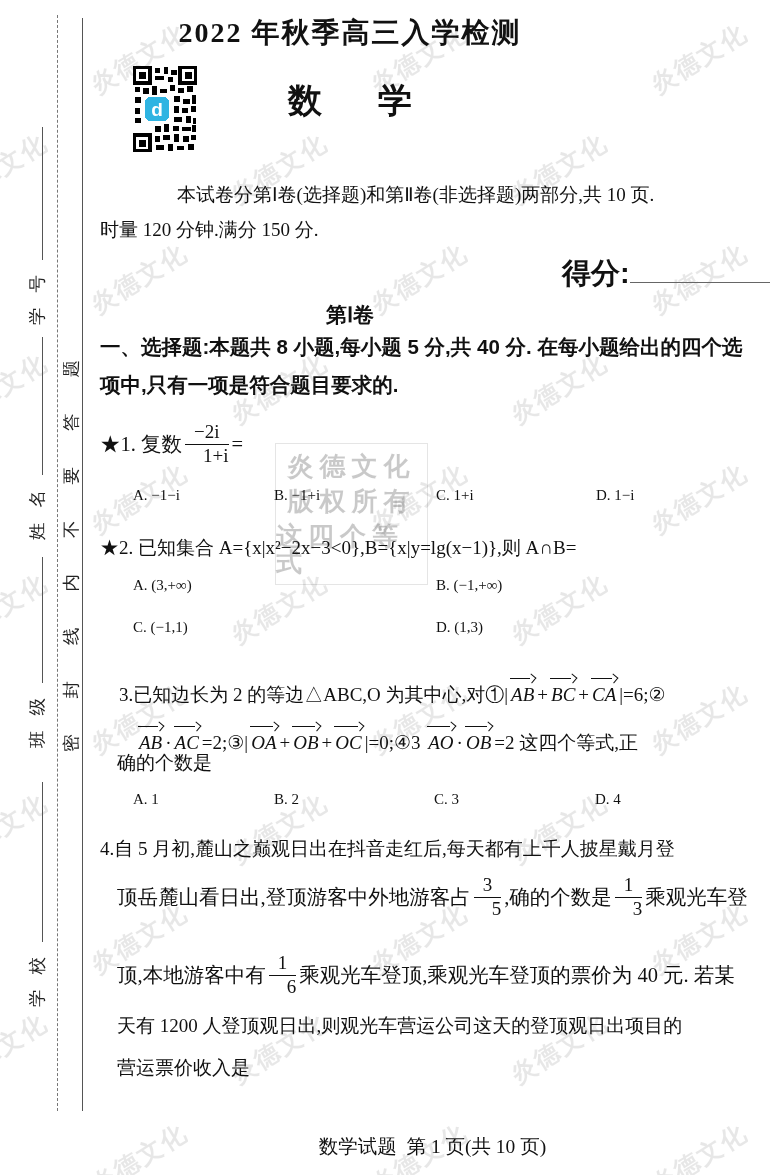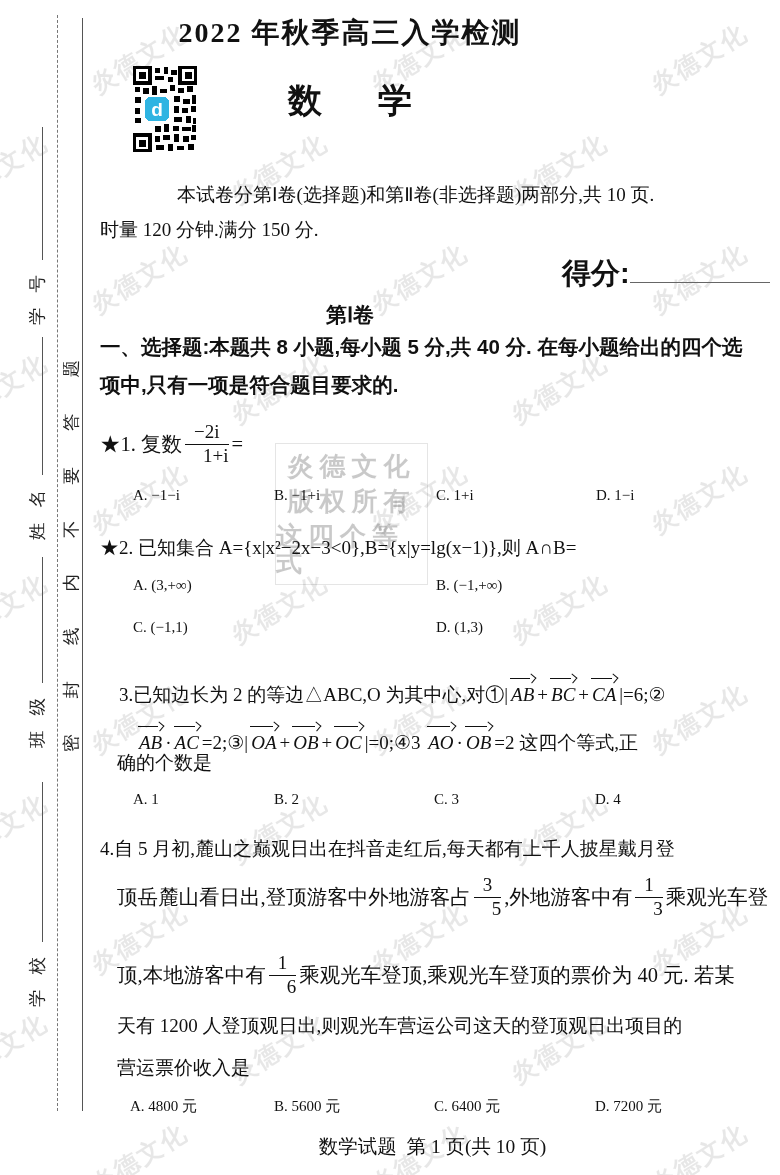--- a/index.html
+++ b/index.html
@@ -210,29 +210,23 @@
   <div class="abs content line" style="left:117px;top:750px;">确的个数是</div>
   <div class="optrow content" style="top:791px;padding-left:40px;">
     <span style="left:133px;">A. 1</span>
     <span style="left:274px;">B. 2</span>
     <span style="left:434px;">C. 3</span>
     <span style="left:595px;">D. 4</span>
   </div>
 
   <div class="abs content line" style="left:100px;top:836px;">4.自 5 月初,麓山之巅观日出在抖音走红后,每天都有上千人披星戴月登</div>
   <div class="abs content flexline" style="left:117px;top:870px;height:54px;">
-    <span>顶岳麓山看日出,登顶游客中外地游客占</span><span class="frac"><span class="num">3</span><span class="den">5</span></span><span>,外地游客中有</span><span class="frac"><span class="num">1</span><span class="den">3</span></span><span>乘观光车登</span>
+    <span>顶岳麓山看日出,登顶游客中外地游客占</span><span class="frac"><span class="num">3</span><span class="den">5</span></span><span>,确的个数是</span><span class="frac"><span class="num">1</span><span class="den">3</span></span><span>乘观光车登</span>
   </div>
   <div class="abs content flexline" style="left:117px;top:948px;height:54px;">
     <span>顶,本地游客中有</span><span class="frac"><span class="num">1</span><span class="den">6</span></span><span>乘观光车登顶,乘观光车登顶的票价为 40 元. 若某</span>
   </div>
   <div class="abs content line" style="left:117px;top:1013px;">天有 1200 人登顶观日出,则观光车营运公司这天的登顶观日出项目的</div>
   <div class="abs content line" style="left:117px;top:1055px;">营运票价收入是</div>
-  <div class="optrow content" style="top:1097px;">
-    <span style="left:130px;">A. 4800 元</span>
-    <span style="left:274px;">B. 5600 元</span>
-    <span style="left:434px;">C. 6400 元</span>
-    <span style="left:595px;">D. 7200 元</span>
-  </div>
 
   <div class="abs content center" style="left:100px;top:1133px;width:665px;font-size:19.5px;white-space:pre;">数学试题  第 1 页(共 10 页)</div>
 
 </div>
 
 </body></html>

